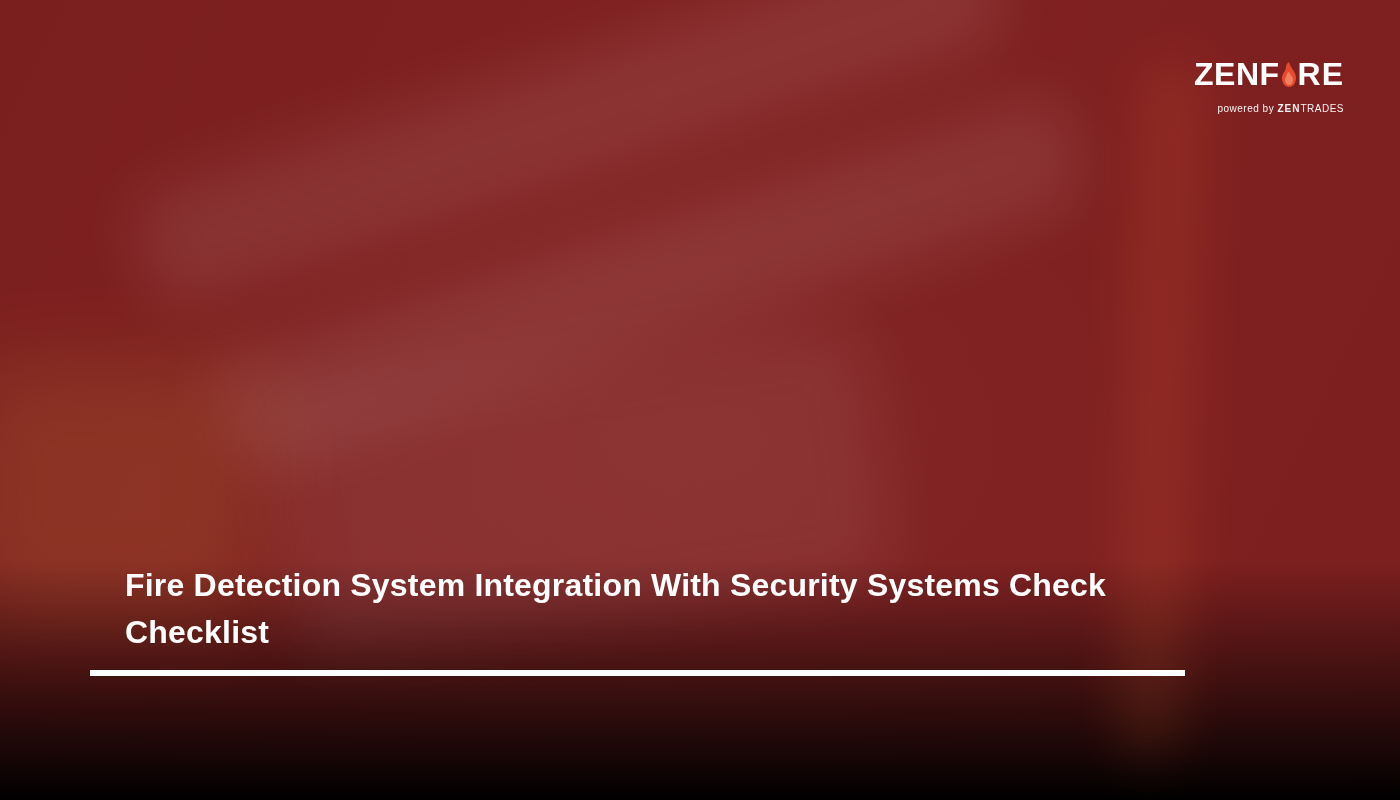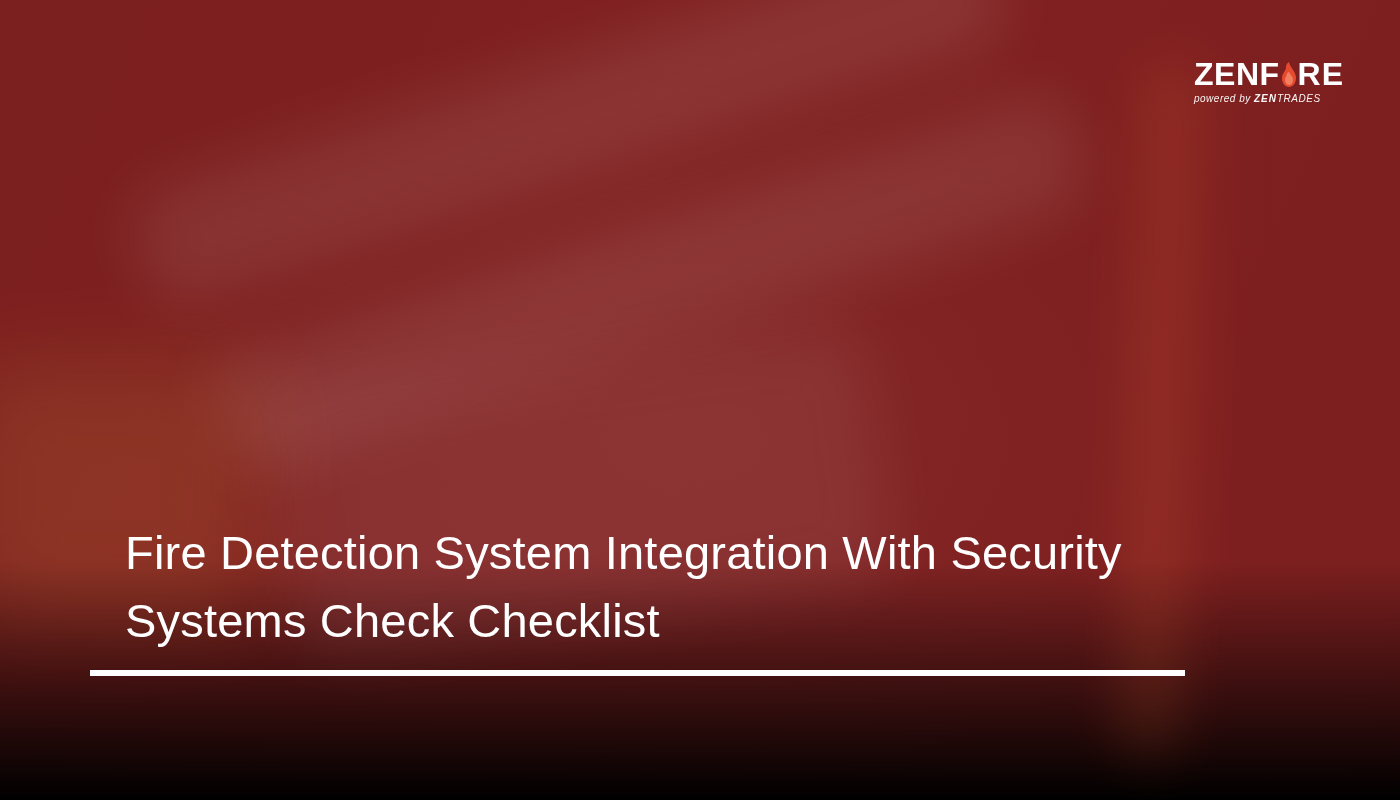--- a/index.html
+++ b/index.html
@@ -53,39 +53,38 @@
     display: inline-flex;
     align-items: center;
     justify-content: center;
     width: 16px;
     margin: 0 1px;
   }
   .logo .brand .flame svg { display: block; }
   .logo .sub {
     font-size: 10px;
     letter-spacing: 0.5px;
-    margin-top: 0;
+    margin-top: 10px;
     opacity: 0.95;
     font-weight: 400;
-    text-align: left;
-    font-style: italic;
+    text-align: right;
   }
   .logo .sub .zen { font-weight: 700; letter-spacing: 1px; }
 
   .title-block {
     position: absolute;
     left: 125px;
     right: 215px;
     bottom: 145px;
     color: #fff;
   }
   .title-block h1 {
-    font-size: 47px;
+    font-size: 32px;
     line-height: 1.45;
-    font-weight: 400;
+    font-weight: 700;
     letter-spacing: 0.2px;
   }
   .rule {
     position: absolute;
     left: 90px;
     right: 215px;
     bottom: 124px;
     height: 6px;
     background: #fff;
   }

